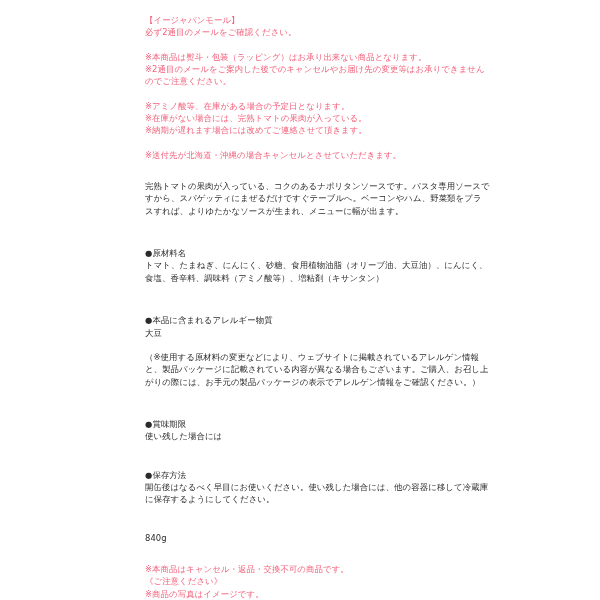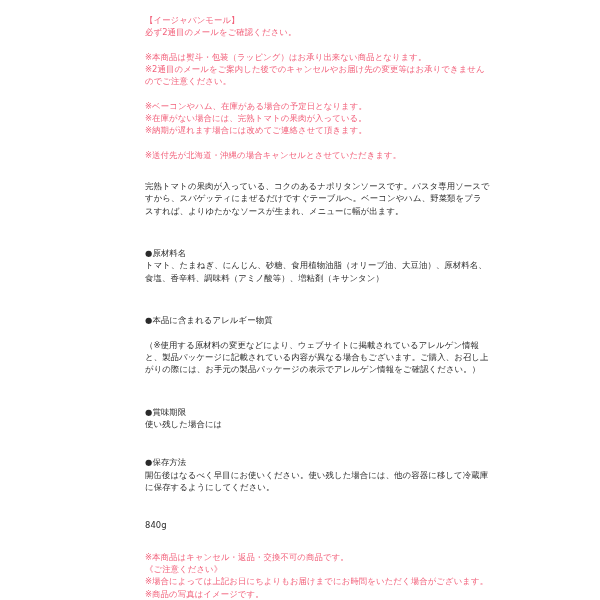--- a/index.html
+++ b/index.html
@@ -56,46 +56,47 @@
       <p class="blk red">【イージャパンモール】</p>
       <p class="blk red">必ず2通目のメールをご確認ください。</p>
 
       <div class="gap-md"></div>
 
       <p class="blk red">※本商品は熨斗・包装（ラッピング）はお承り出来ない商品となります。</p>
       <p class="blk red">※2通目のメールをご案内した後でのキャンセルやお届け先の変更等はお承りできませんのでご注意ください。</p>
 
       <div class="gap-md"></div>
 
-      <p class="blk red">※ベーコンやハム、在庫がある場合の予定日となります。</p>
+      <p class="blk red">※アミノ酸等、在庫がある場合の予定日となります。</p>
       <p class="blk red">※在庫がない場合には、完熟トマトの果肉が入っている。</p>
       <p class="blk red">※納期が遅れます場合には改めてご連絡させて頂きます。</p>
 
       <div class="gap-md"></div>
 
       <p class="blk red">※送付先が北海道・沖縄の場合キャンセルとさせていただきます。</p>
     </div>
 
     <div class="gap-lg"></div>
 
     <div>
       <p class="blk dark">完熟トマトの果肉が入っている、コクのあるナポリタンソースです。パスタ専用ソースですから、スパゲッティにまぜるだけですぐテーブルへ。ベーコンやハム、野菜類をプラスすれば、よりゆたかなソースが生まれ、メニューに幅が出ます。</p>
     </div>
 
     <div class="gap-xxl"></div>
 
     <div>
       <p class="blk dark heading">●原材料名</p>
-      <p class="blk dark">トマト、たまねぎ、にんじん、砂糖、食用植物油脂（オリーブ油、大豆油）、原材料名、食塩、香辛料、調味料（アミノ酸等）、増粘剤（キサンタン）</p>
+      <p class="blk dark">トマト、たまねぎ、にんにく、砂糖、食用植物油脂（オリーブ油、大豆油）、にんにく、食塩、香辛料、調味料（アミノ酸等）、増粘剤（キサンタン）</p>
     </div>
 
     <div class="gap-xxl"></div>
 
     <div>
       <p class="blk dark heading">●本品に含まれるアレルギー物質</p>
+      <p class="blk dark">大豆</p>
 
       <div class="gap-md"></div>
 
       <p class="blk dark">（※使用する原材料の変更などにより、ウェブサイトに掲載されているアレルゲン情報と、製品パッケージに記載されている内容が異なる場合もございます。ご購入、お召し上がりの際には、お手元の製品パッケージの表示でアレルゲン情報をご確認ください。）</p>
     </div>
 
     <div class="gap-xxl"></div>
 
     <div>
       <p class="blk dark heading">●賞味期限</p>
@@ -114,19 +115,18 @@
     <div>
       <p class="blk dark">840g</p>
     </div>
 
     <div class="gap-lg"></div>
 
     <div>
       <p class="blk red">※本商品はキャンセル・返品・交換不可の商品です。</p>
 
       <p class="blk red">《ご注意ください》</p>
-      <p class="blk red">※場合によっては上記お日にちよりもお届けまでにお時間をいただく場合がございます。</p>
       <p class="blk red">※商品の写真はイメージです。</p>
 
     </div>
 
   </div>
 </div>
 
 </body></html>

